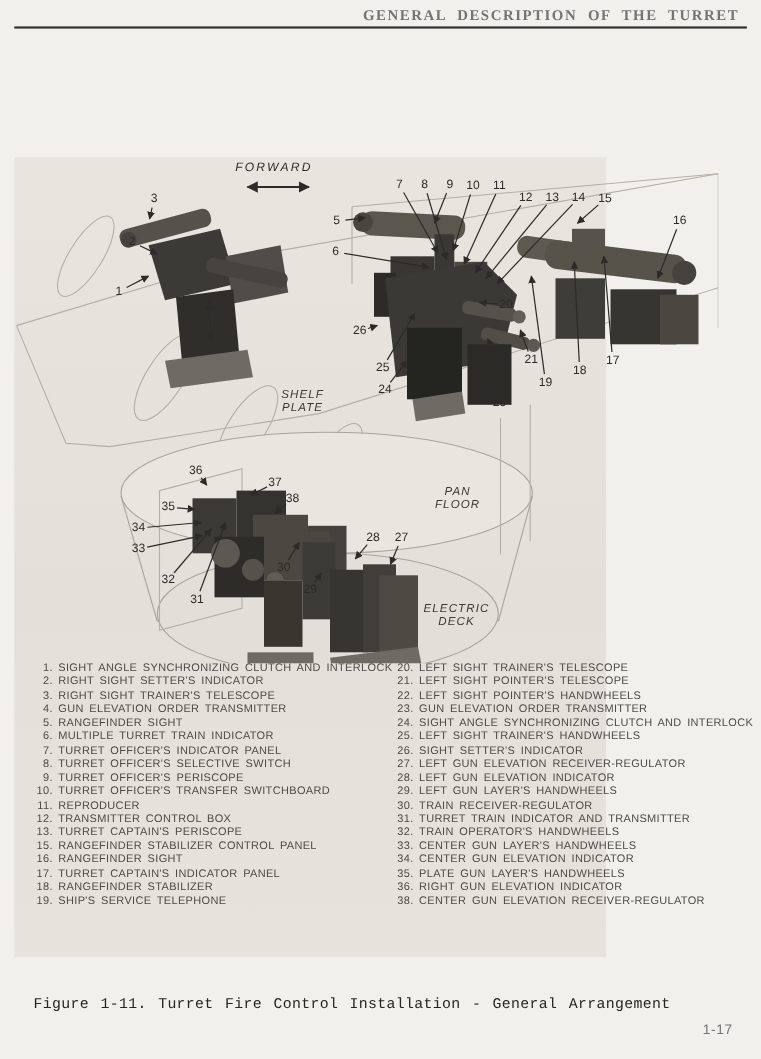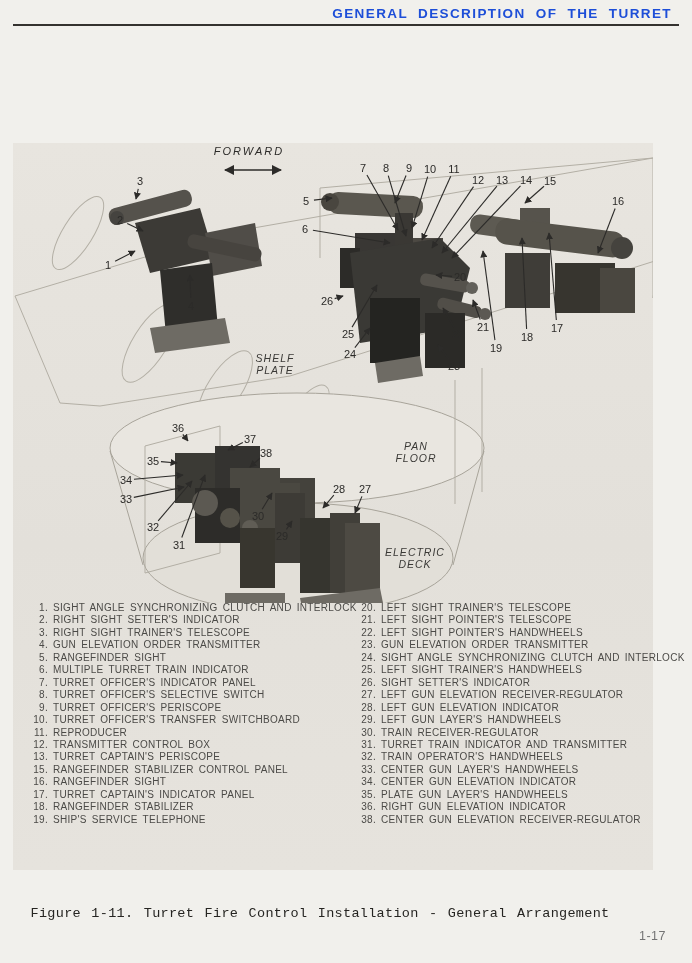--- a/index.html
+++ b/index.html
@@ -6,30 +6,30 @@
   body{
     width:692px;height:963px;position:relative;overflow:hidden;
     background:#f1f0ec;
     font-family:"Liberation Sans",sans-serif;
     color:#2e2d2b;
   }
   .page{position:absolute;inset:0;}
   .header{
     position:absolute;top:6px;left:0;right:20px;
     text-align:right;
-    font-family:Liberation Sans, sans-serif;
+    font-family:Liberation Serif, serif;
     font-weight:bold;font-size:13.5px;letter-spacing:1.4px;word-spacing:5px;
-    color:#1d4ed8;
+    color:#737373;
   }
   .header-rule{
     position:absolute;top:24px;left:13px;width:666px;height:2px;
     background:#34322f;
   }
   .figure-block{
-    position:absolute;left:13px;top:143px;width:640px;height:727px;
+    position:absolute;left:13px;top:143px;width:538px;height:727px;
     background:linear-gradient(180deg,#e8e5df 0%,#e3e0da 55%,#e6e3dd 100%);
   }
   .figure-svg{position:absolute;left:0;top:0;}
   .legend-col{
     position:absolute;top:459px;width:310px;
     font-size:10px;line-height:12.45px;letter-spacing:.3px;word-spacing:2px;
     color:#4b4a47;
   }
   .legend-left{left:16px;}
   .legend-right{left:344px;width:300px;}

